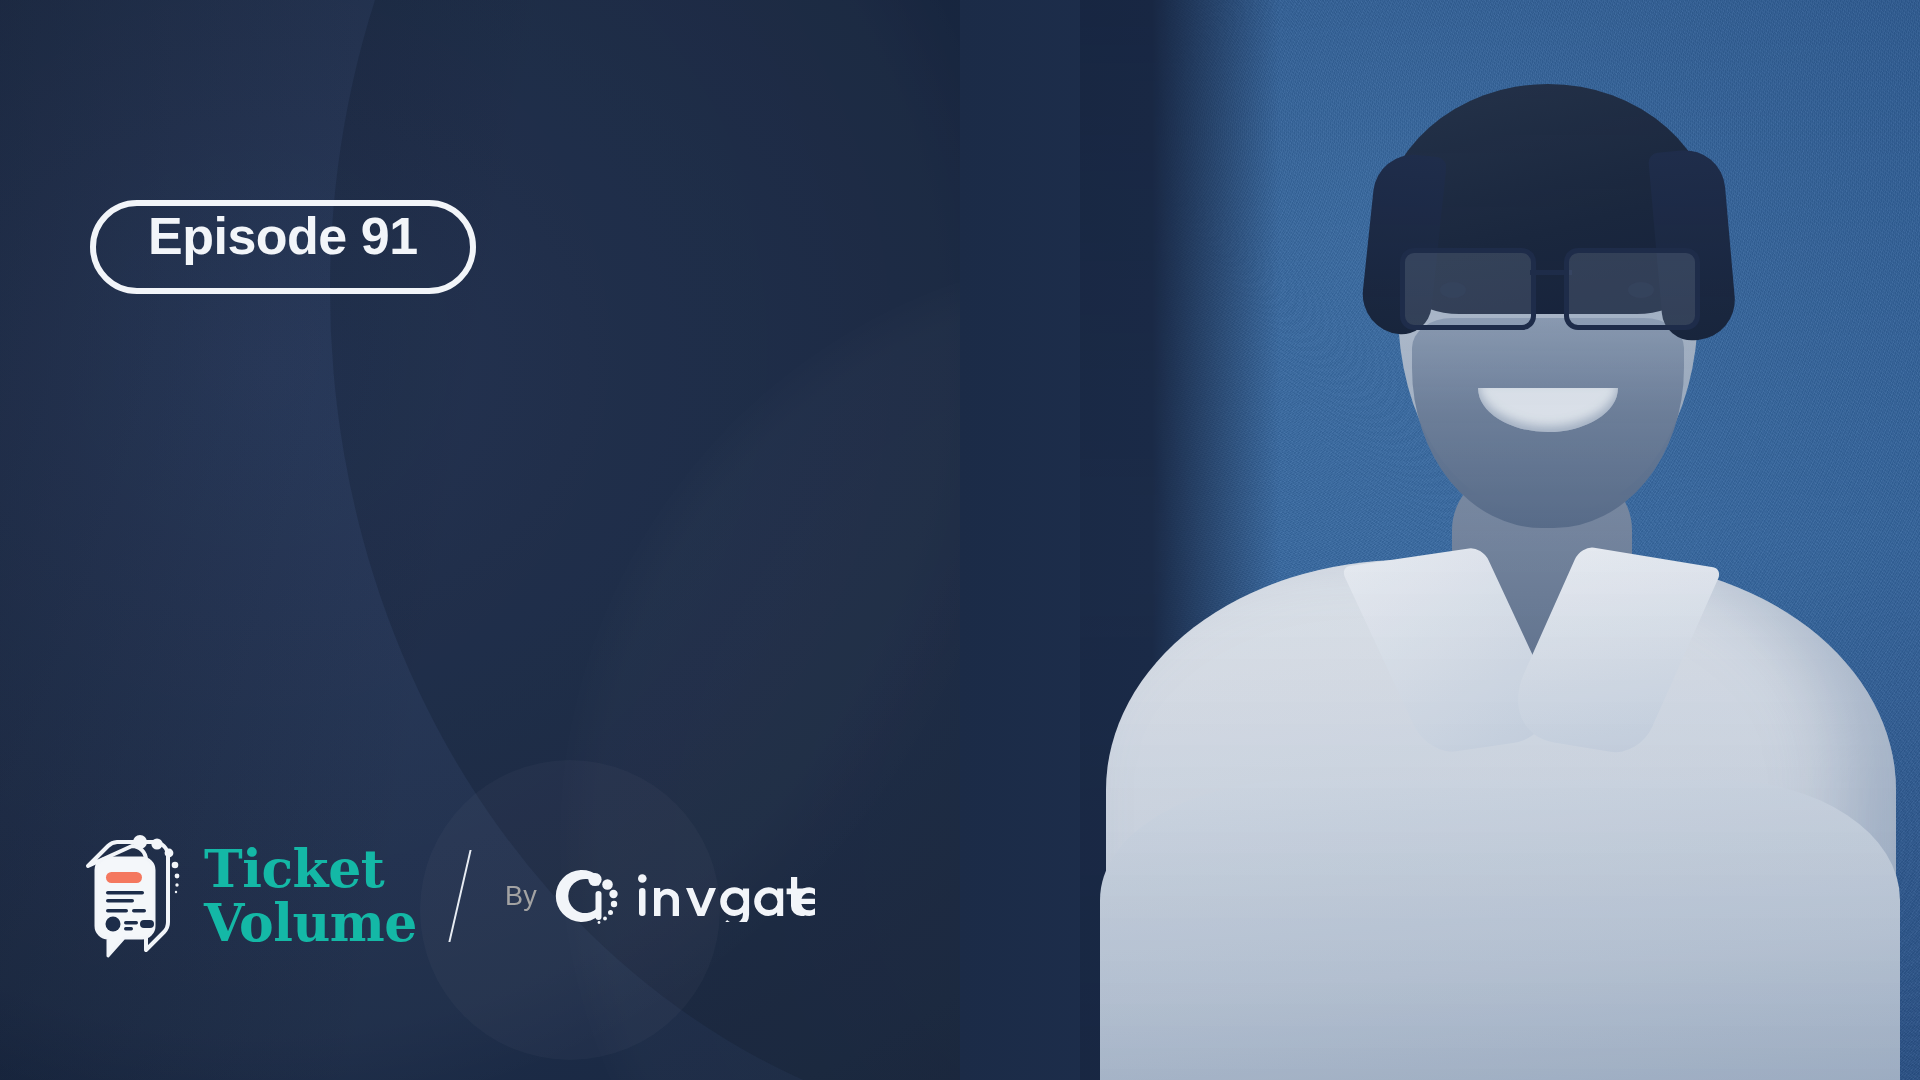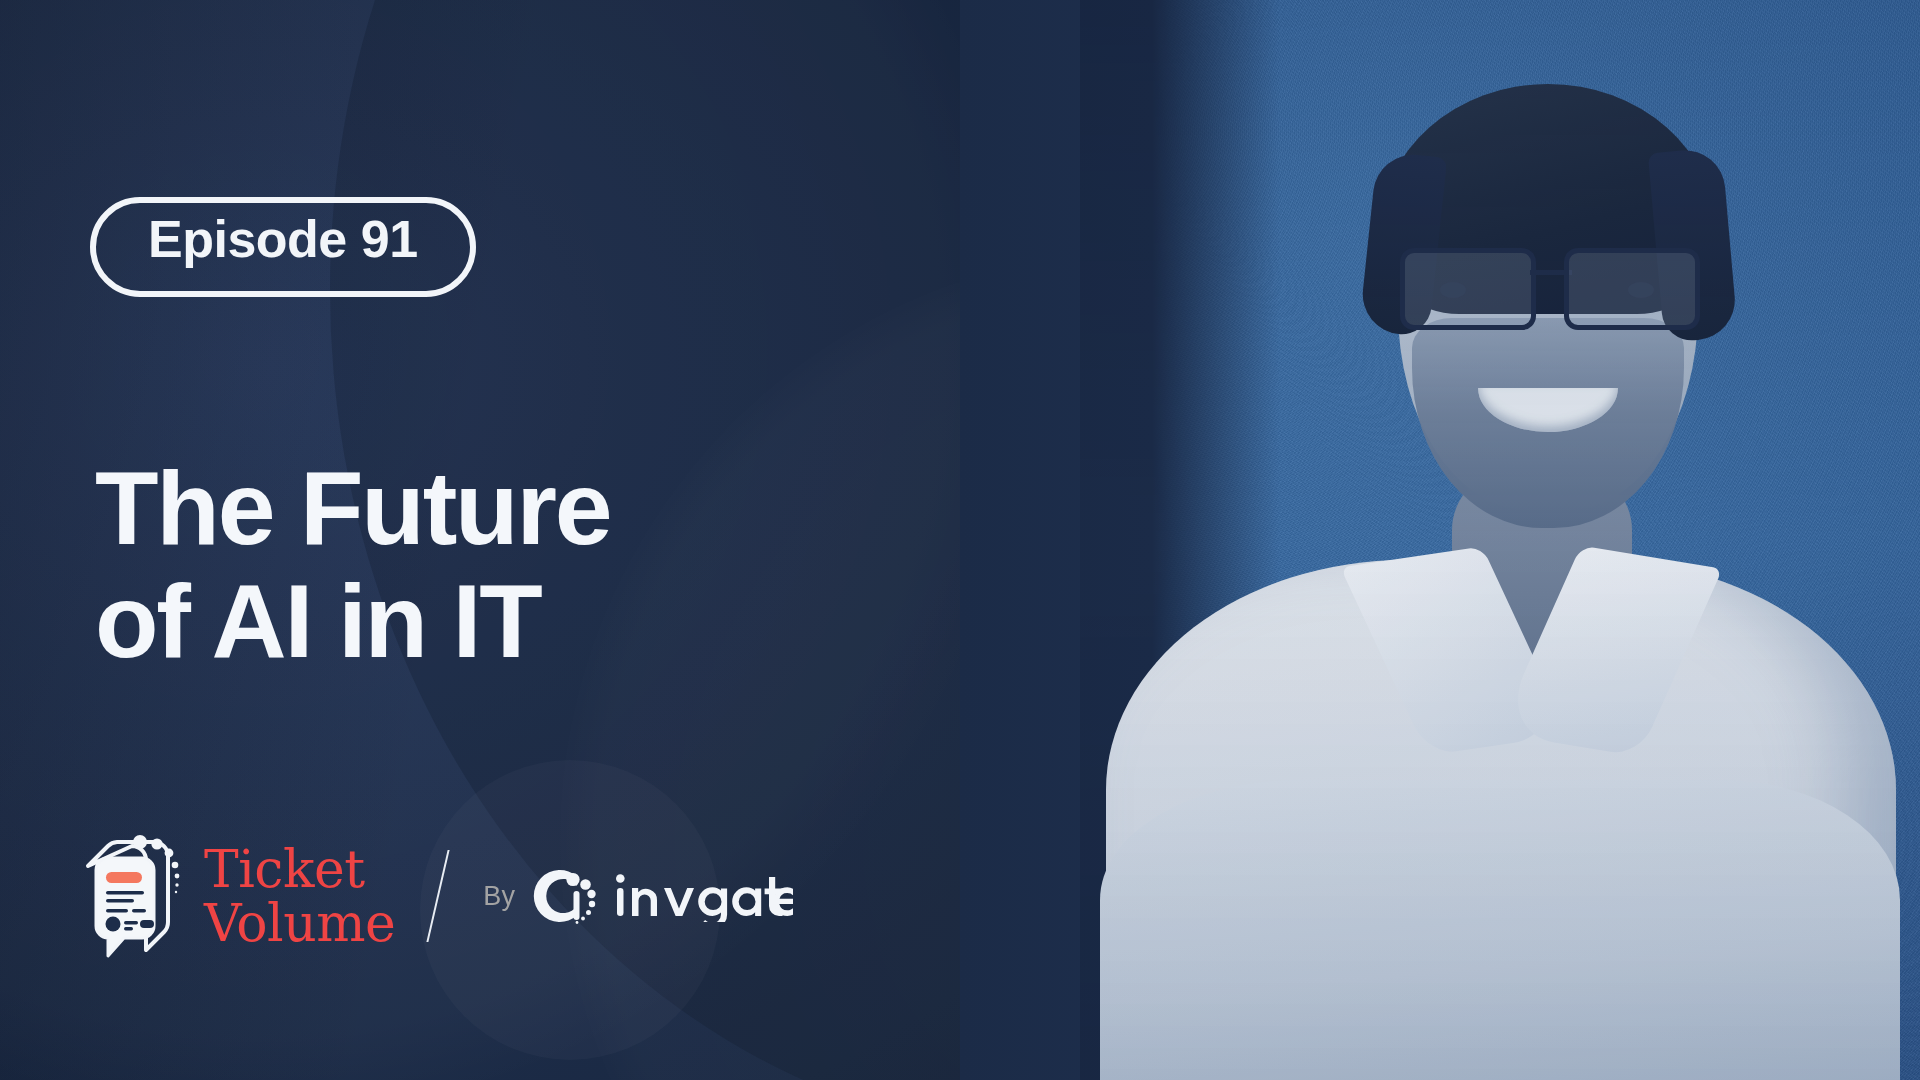--- a/index.html
+++ b/index.html
@@ -274,21 +274,21 @@
   }
 
   .episode-badge {
     position: absolute;
     left: -5px;
     top: 247px;
     transform: translateY(-50%);
     display: inline-flex;
     align-items: center;
     justify-content: center;
-    padding: 10px 52px 26px;
+    padding: 4px 52px 26px;
     border: 6px solid #f2f5f9;
     border-radius: 70px;
     color: #f2f5f9;
     font-size: 52px;
     font-weight: 700;
     letter-spacing: -0.5px;
     line-height: 1;
     white-space: nowrap;
   }
 
@@ -315,23 +315,23 @@
     gap: 0;
   }
 
   .tv-logo {
     display: flex;
     align-items: center;
     gap: 22px;
   }
   .tv-mark { width: 104px; height: 132px; display: block; flex: none; }
   .tv-word {
-    color: #ef4444;
+    color: #14b8a6;
     font-family: "DejaVu Serif", "Liberation Serif", serif;
-    font-weight: 400;
+    font-weight: 700;
     font-size: 52px;
     line-height: 1.04;
     letter-spacing: -0.5px;
     white-space: pre-line;
   }
 
   .lockup-divider {
     width: 2px;
     height: 92px;
     background: #e8edf4;
@@ -389,22 +389,20 @@
         <div class="p-lens r"></div>
       </div>
       <div class="portrait-tone"></div>
     </div>
   </div>
 
   <div class="content">
 
     <div class="episode-badge">Episode 91</div>
 
-    <h1 class="show-title">The Future
-of AI in IT</h1>
 
     <div class="footer-lockup">
 
       <div class="tv-logo">
         <svg class="tv-mark" viewBox="0 0 104 132" aria-hidden="true">
 
           <path d="M10 36 L30 16 a14 14 0 0 1 9 -4 L76 12 a14 14 0 0 1 14 14 L90 92 a14 14 0 0 1 -4 10 L68 120 L68 30 a14 14 0 0 0 -14 -14 Z" fill="none" stroke="#f2f5f9" stroke-width="4" stroke-linejoin="round"></path>
 
           <path d="M18 40 a12 12 0 0 1 12 -12 L64 28 a12 12 0 0 1 12 12 L76 96 a12 12 0 0 1 -12 12 L46 108 L30 126 L30 108 a12 12 0 0 1 -12 -12 Z" fill="#f4f7fa" stroke="#f2f5f9" stroke-width="3" stroke-linejoin="round"></path>
 

